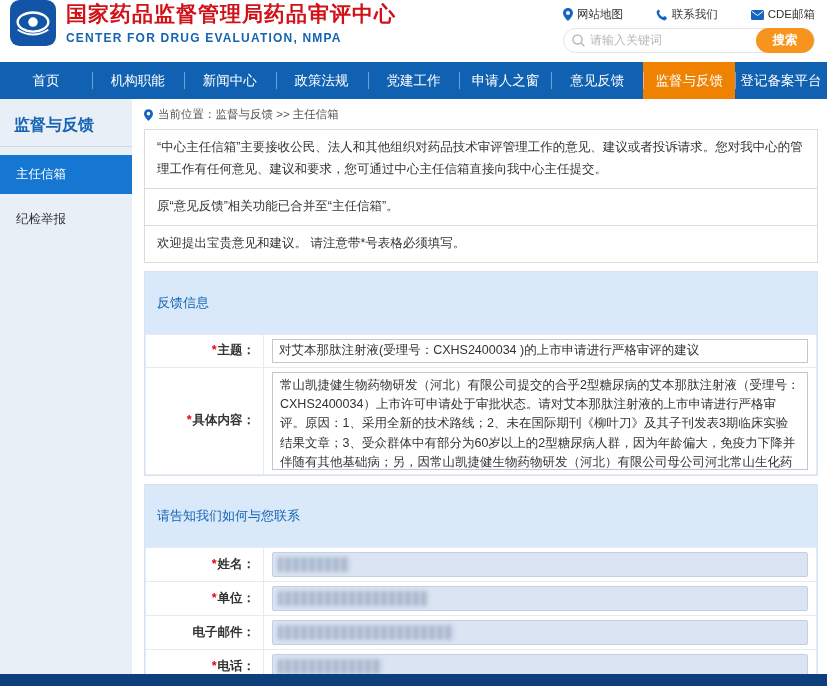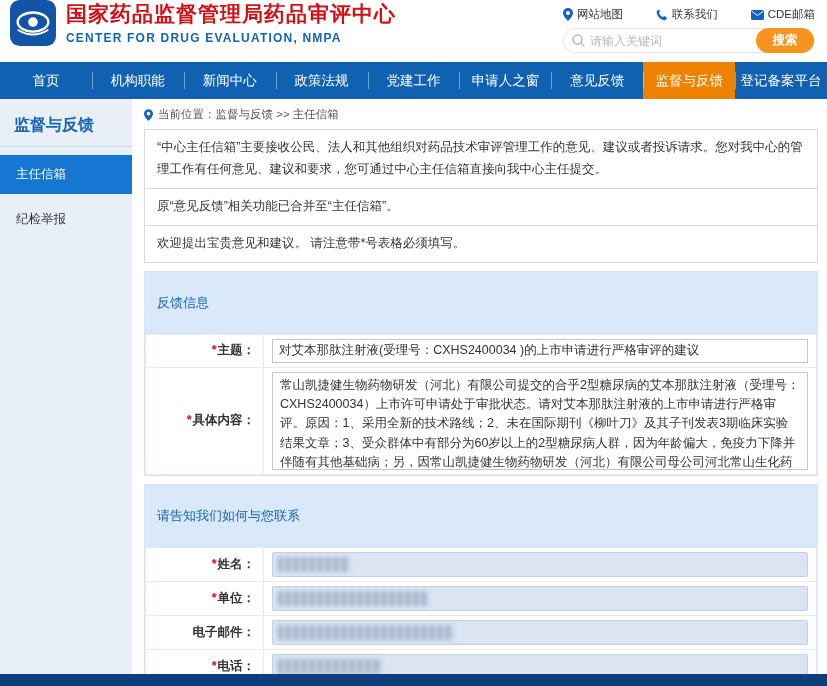--- a/index.html
+++ b/index.html
@@ -10,21 +10,21 @@
   .header { height:62px; display:flex; align-items:flex-start; padding:0 10px; background:#fff; position:relative;border-radius:16px; }
   .logo { width:46px; height:46px; flex:0 0 46px; }
   .title-block { margin-left:10px; }
   .site-title { font-size:21px; font-weight:bold; color:#d01218; letter-spacing:1px; }
   .site-subtitle { font-size:12px; font-weight:bold; color:#1464b3; letter-spacing:1.2px; margin-top:3px; }
   .header-right { position:absolute; right:12px; top:7px; width:252px; }
   .quick-links { display:flex; justify-content:space-between; font-size:11.5px; color:#333; }
   .quick-link { display:flex; align-items:center; gap:4px; cursor:pointer; }
   .quick-link svg { display:block; }
   .search-bar { margin-top:6px; height:25px; border:1px solid #e3e3e3; border-radius:13px; display:flex; align-items:center; padding-left:8px; background:#fff; }
-  .search-input { border:none; outline:none; flex:1; min-width:0; font-size:12px; color:#333; background:transparent; font-family:Liberation Sans, sans-serif; }
+  .search-input { border:none; outline:none; flex:1; min-width:0; font-size:12px; color:#333; background:transparent; font-family:Liberation Mono, monospace; }
   .search-input::placeholder { color:#b9b9b9; }
   .search-btn { height:25px; width:58px; flex:0 0 58px; border:none; border-radius:13px; background:#f7941d; color:#fff; font-size:12.5px; font-weight:bold; cursor:pointer; font-family:Liberation Mono, monospace; }
 
   
   .nav { height:37px; background:#1061b1; display:flex; }
   .nav-item { flex:1; text-align:center; line-height:37px; color:#fff; font-size:13.5px; font-weight:normal; cursor:pointer; position:relative; white-space:nowrap; }
   .nav-item + .nav-item::before { content:""; position:absolute; left:0; top:10px; bottom:10px; width:1px; background:rgba(255,255,255,.4); }
   .nav-item.active { background:#ef8200; }
 
   

